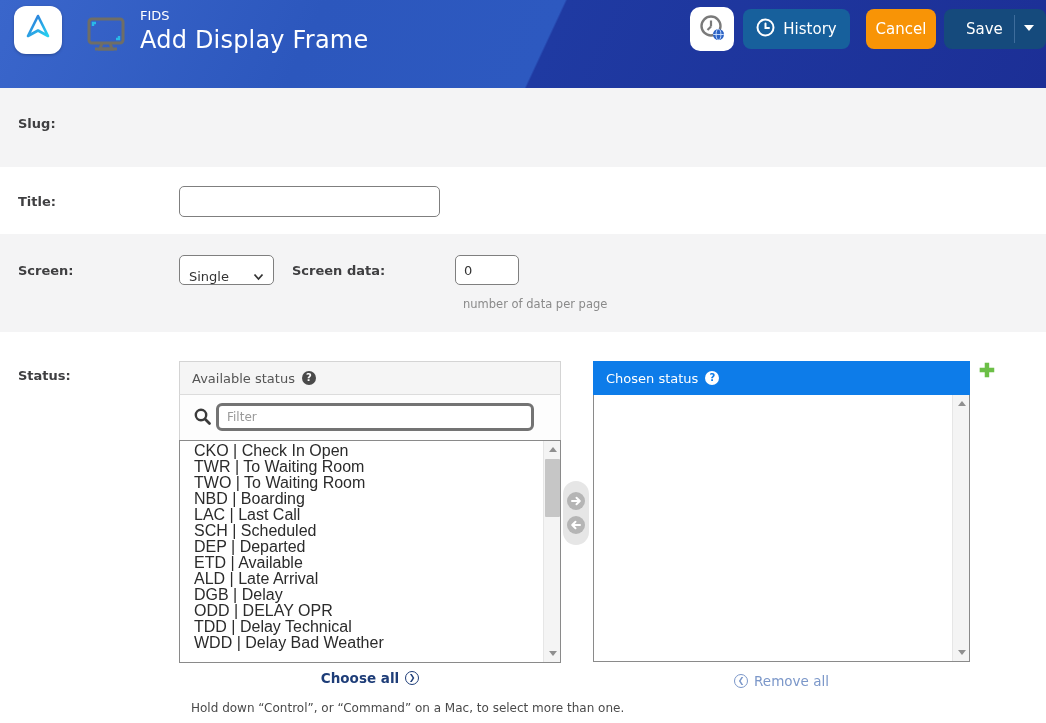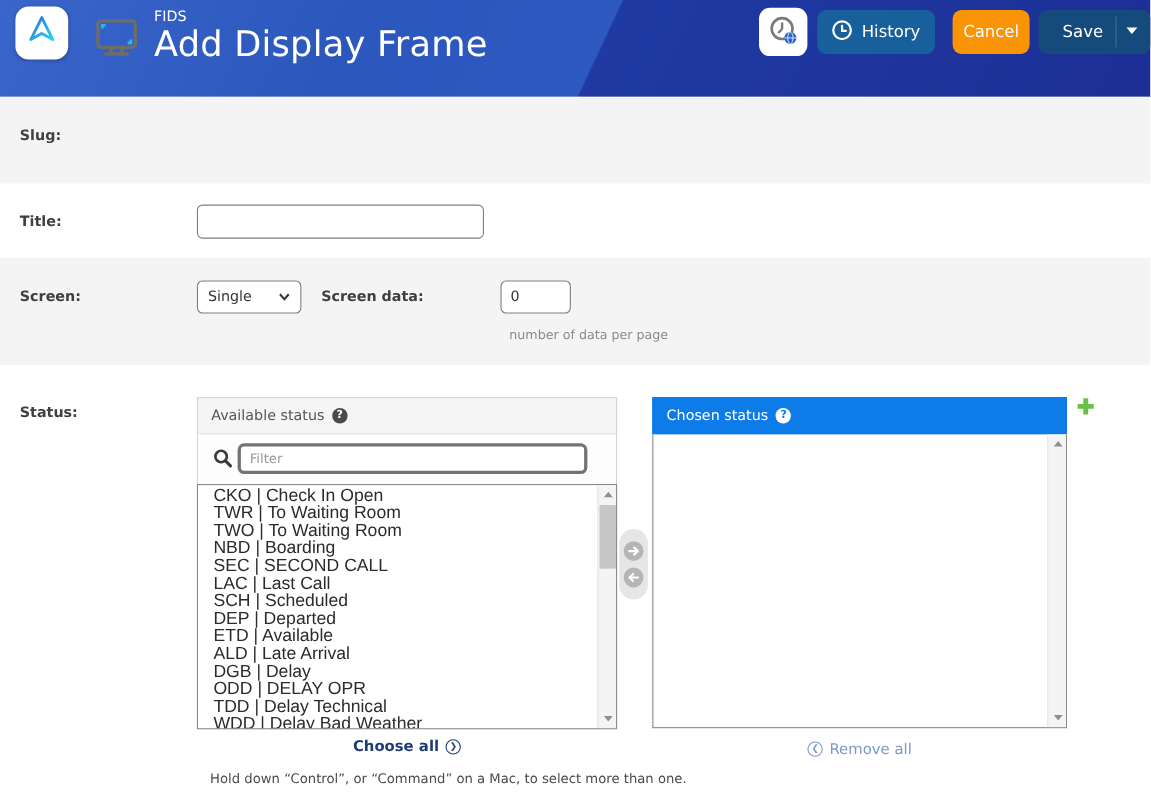--- a/index.html
+++ b/index.html
@@ -8,21 +8,21 @@
   #app { position:relative; width:1046px; height:723px; overflow:hidden; background:#fff; }
 
   
   .header { position:absolute; left:0; top:0; width:1046px; height:88px;
     background:linear-gradient(115deg,#3a66cb 0%,#2c57bd 30%,#2d59c0 52%,#1f3aa2 52.2%,#1c2f96 100%); }
   .logo-box { position:absolute; left:14px; top:6px; width:48px; height:48px; background:#fff; border-radius:12px;
     display:flex; align-items:center; justify-content:center; box-shadow:0 1px 3px rgba(0,0,0,.25); }
   .monitor { position:absolute; left:84px; top:12px; }
   .head-text { position:absolute; left:140px; top:7px; color:#fff; }
   .head-app { font-size:13px; line-height:17px; }
-  .head-title { font-size:32px; line-height:32px; font-weight:400; letter-spacing:.2px; }
+  .head-title { font-size:24px; line-height:32px; font-weight:400; letter-spacing:.2px; }
   .icon-btn { position:absolute; left:690px; top:7px; width:44px; height:44px; background:#fff; border:none;
     border-radius:10px; display:flex; align-items:center; justify-content:center; cursor:pointer; }
   .btn { position:absolute; top:9px; height:40px; border:none; border-radius:8px; color:#fff; font-size:15px;
     font-family:"DejaVu Sans", sans-serif; cursor:pointer; display:flex; align-items:center; justify-content:center; }
   .btn-history { left:743px; width:107px; background:#17609C; gap:8px; }
   .btn-cancel  { left:866px; width:70px; background:#F89406; }
   .btn-save    { left:944px; width:102px; background:#154A7C; justify-content:flex-start; padding-left:22px; }
   .save-divider { position:absolute; left:70px; top:6px; width:1px; height:28px; background:#3e6d9c; }
   .save-caret { position:absolute; left:80px; top:16px; width:0; height:0;
     border-left:5px solid transparent; border-right:5px solid transparent; border-top:6px solid #fff; }
@@ -33,21 +33,21 @@
   .row-title  { top:167px; height:76px; background:#ffffff; }
   .row-screen { top:234px; height:98px; background:#f4f4f5; }
   .row-status { top:341px; height:382px; background:#ffffff; }
   .flabel { position:absolute; left:18px; font-size:13px; font-weight:700; color:#3f3f41; }
 
   .text-input { position:absolute; border:1px solid #7f7f7f; border-radius:5px; background:#fff;
     font-size:13px; padding:0 8px; color:#333; font-family:"DejaVu Sans", sans-serif; }
   .title-input { left:179px; top:19px; width:261px; height:31px; }
 
   .select-box { position:absolute; left:179px; top:21px; width:95px; height:30px; border:1px solid #7f7f7f;
-    border-radius:5px; background:#fff; display:flex; align-items:center; padding:0 9px; font-size:13px; color:#333;
+    border-radius:5px; background:#fff; display:flex; align-items:flex-end; padding:0 9px; font-size:13px; color:#333;
     cursor:pointer; }
   .select-box .sel-chevron { margin-left:auto; }
   .screen-data-label { left:292px; top:29px; }
   .screen-data-input { left:455px; top:21px; width:64px; height:30px; }
   .field-help { position:absolute; left:463px; top:63px; font-size:11.5px; color:#8a8a8a; }
 
   
   .panel-avail { position:absolute; left:179px; top:20px; width:382px; }
   .panel-head { height:34px; background:#f5f5f5; border:1px solid #d4d4d4; border-bottom:1px solid #dcdcdc;
     display:flex; align-items:center; gap:7px; padding:0 12px; font-size:13px; color:#555; }
@@ -204,21 +204,20 @@
           </svg>
         </span>
         <input class="text-input filter-input" type="text" placeholder="Filter" style="">
       </div>
       <div class="listbox">
         <div class="items">
             <div class="opt">CKO | Check In Open</div>
             <div class="opt">TWR | To Waiting Room</div>
             <div class="opt">TWO | To Waiting Room</div>
             <div class="opt">NBD | Boarding</div>
-            <div class="opt">SEC | SECOND CALL</div>
             <div class="opt">LAC | Last Call</div>
             <div class="opt">SCH | Scheduled</div>
             <div class="opt">DEP | Departed</div>
             <div class="opt">ETD | Available</div>
             <div class="opt">ALD | Late Arrival</div>
             <div class="opt">DGB | Delay</div>
             <div class="opt">ODD | DELAY OPR</div>
             <div class="opt">TDD | Delay Technical</div>
             <div class="opt">WDD | Delay Bad Weather</div>
           </div>

